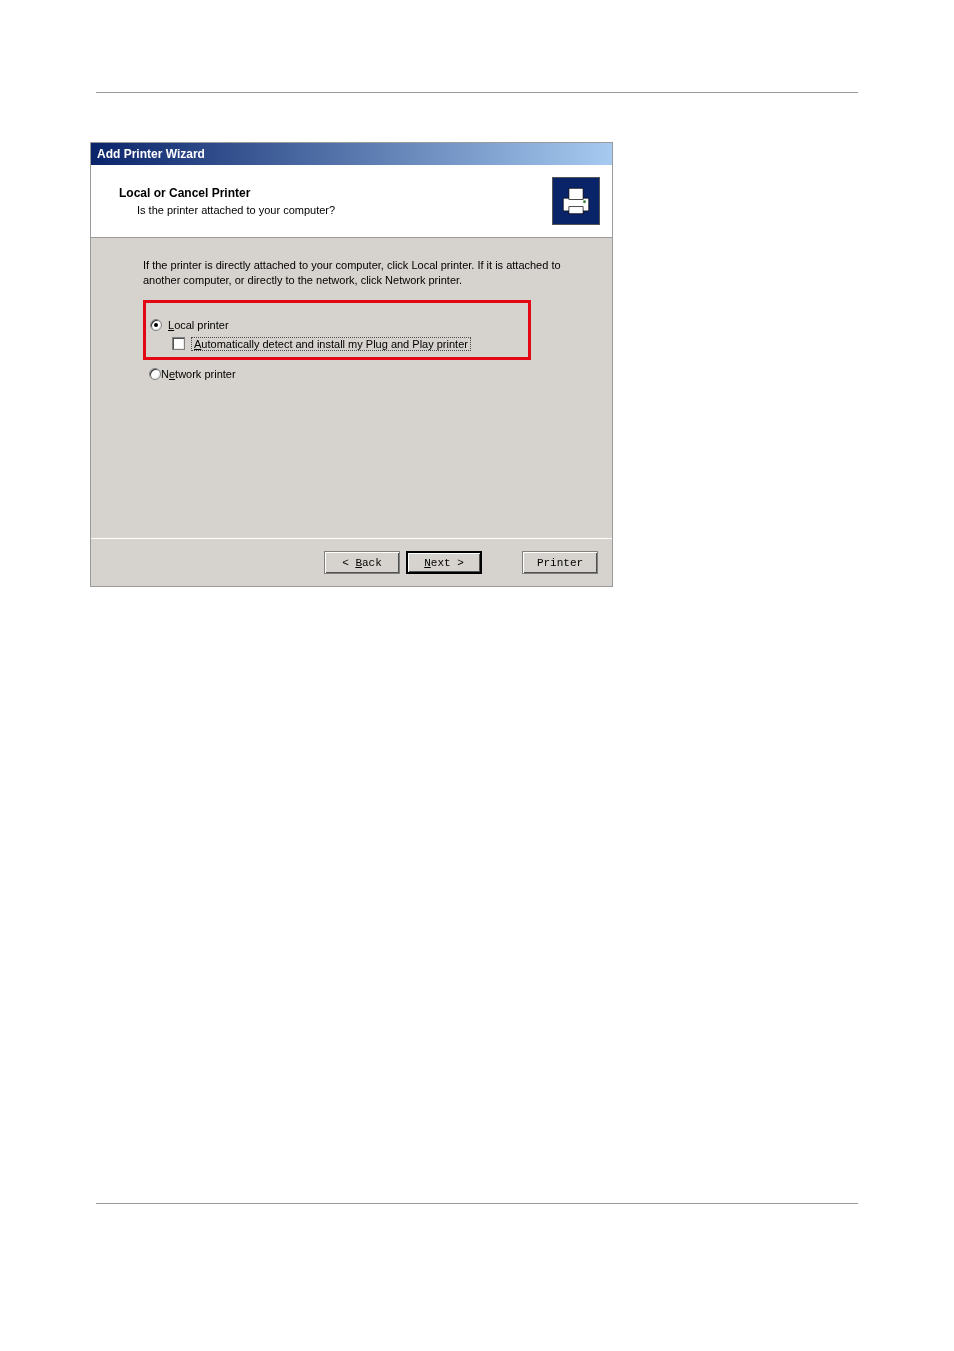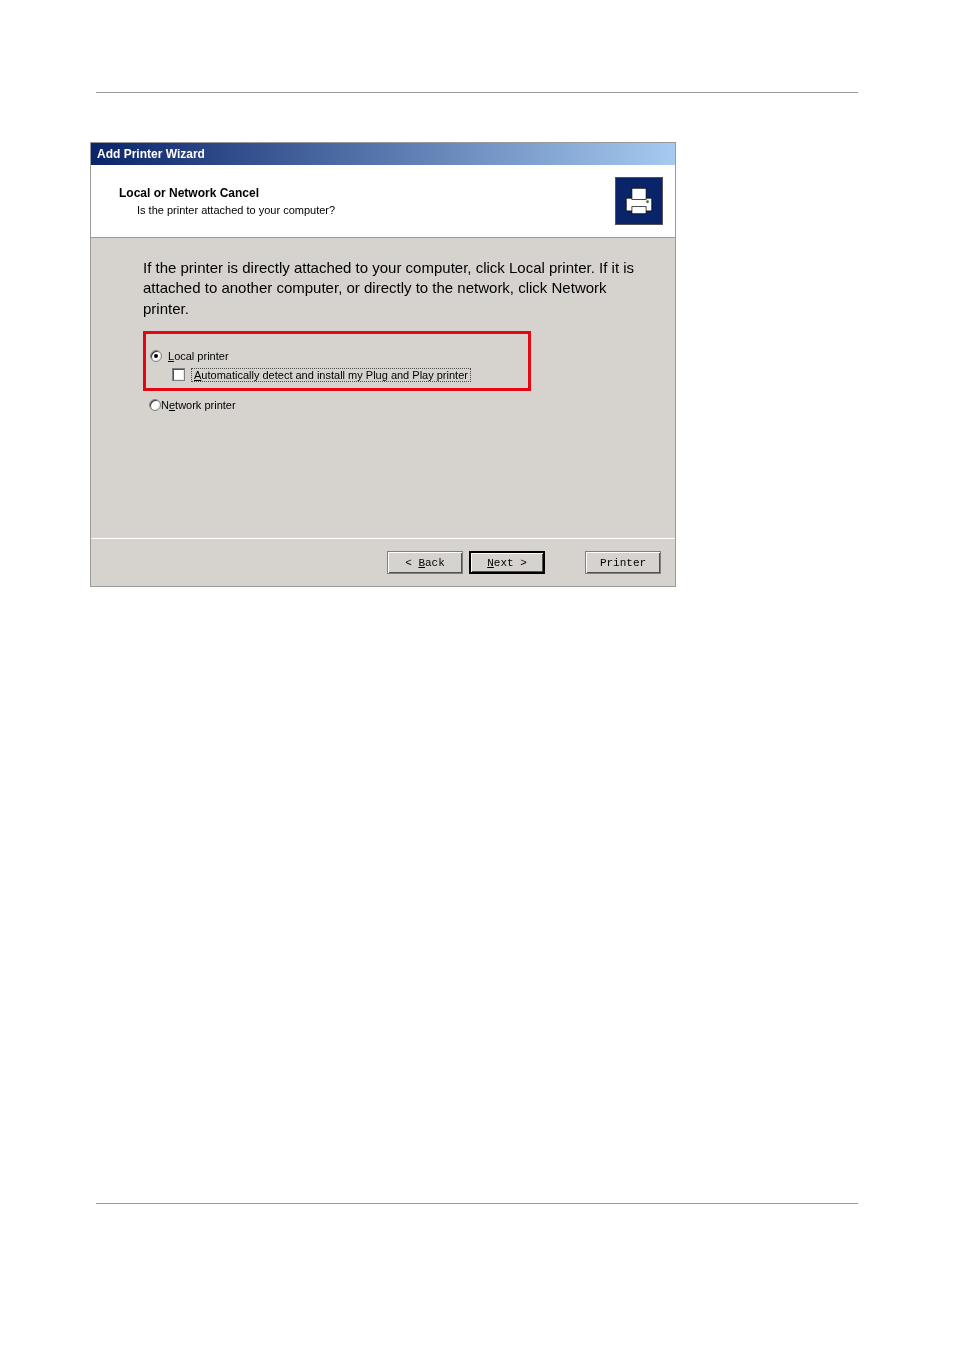--- a/index.html
+++ b/index.html
@@ -17,21 +17,21 @@
       border-top: 1px solid #999;
     }
     .page-bottom-rule {
       position: absolute;
       left: 96px; right: 96px; top: 1203px;
       border-top: 1px solid #999;
     }
     .dialog {
       position: absolute;
       left: 90px; top: 142px;
-      width: 586px;
+      width: 523px;
       border: 1px solid #9a9a9a;
       background: #d6d3ce;
       box-shadow: 0 0 0 1px #ffffff inset;
     }
     .titlebar {
       height: 22px;
       background: linear-gradient(to right, #0a246a, #a6caf0);
       color: #ffffff;
       font-weight: bold;
       font-size: 12px;
@@ -68,21 +68,21 @@
       align-items: center;
       justify-content: center;
     }
     .header-icon svg { width: 34px; height: 34px; }
     .body-panel {
       background: #d6d3ce;
       padding: 20px 40px 16px 52px;
       min-height: 300px;
     }
     .instruction-text {
-      font-size: 15px;
+      font-size: 11px;
       color: #000;
       line-height: 1.35;
       margin-bottom: 12px;
       max-width: 500px;
     }
     .options-block { margin-top: 6px; }
     .highlight-box {
       border: 3px solid #e30613;
       padding: 16px 6px 6px 4px;
       display: inline-block;
@@ -161,21 +161,21 @@
 <div class="page-top-rule"></div>
 <div class="page-bottom-rule"></div>
 
 <div class="dialog">
   <div class="titlebar">
     <span>Add Printer Wizard</span>
   </div>
 
   <div class="header-panel">
     <div class="header-texts">
-      <div class="header-title">Local or Network Cancel</div>
+      <div class="header-title">Local or Cancel Printer</div>
       <div class="header-subtitle">Is the printer attached to your computer?</div>
     </div>
     <div class="header-icon">
       <svg viewBox="0 0 48 48">
         <rect x="6" y="20" width="36" height="18" rx="2" fill="#ffffff" stroke="#000" stroke-width="1"></rect>
         <rect x="14" y="6" width="20" height="16" fill="#ffffff" stroke="#000" stroke-width="1"></rect>
         <rect x="14" y="32" width="20" height="10" fill="#ffffff" stroke="#000" stroke-width="1"></rect>
         <circle cx="36" cy="25" r="2" fill="#3a7f3a"></circle>
       </svg>
     </div>

